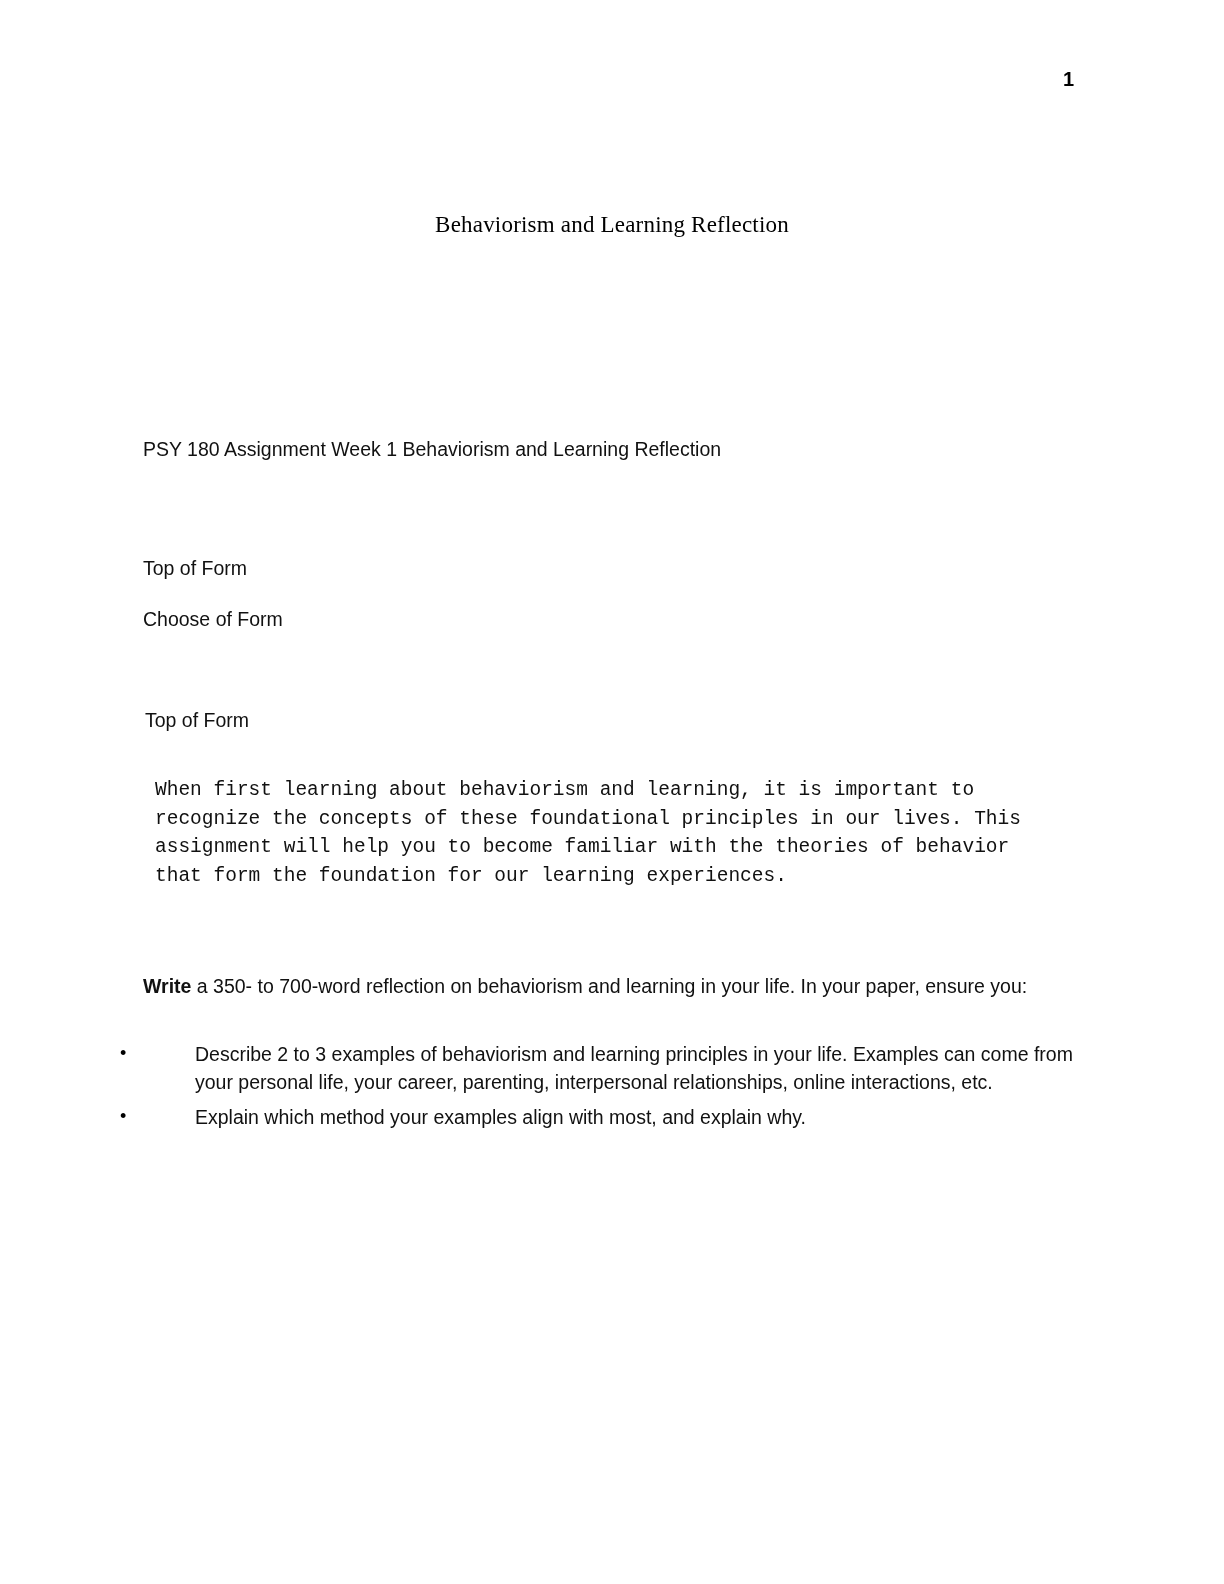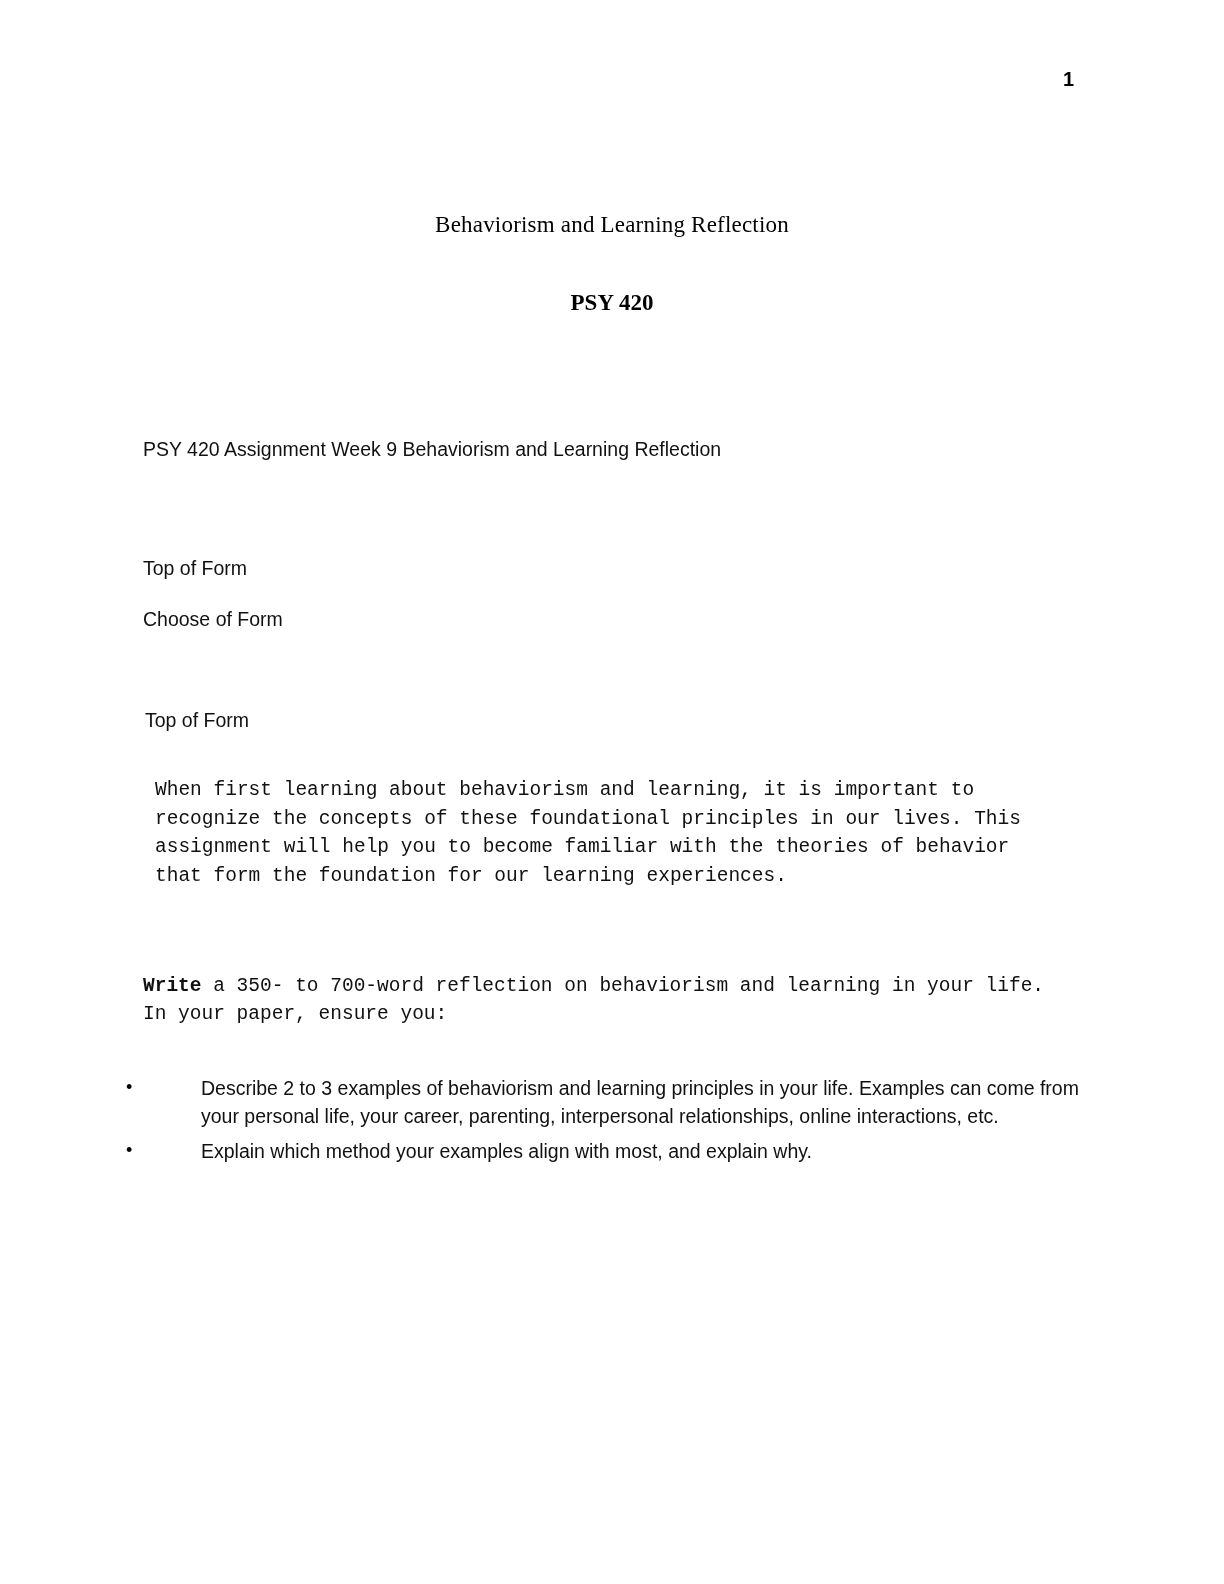--- a/index.html
+++ b/index.html
@@ -78,31 +78,31 @@
   }
   .flow-para {
     font-family: Liberation Mono, monospace;
     font-size: 19.5px;
     line-height: 28.5px;
     color: #111;
     margin: 12px;
     width: 908px;
   }
   .write-line {
-    font-family: Liberation Mono, monospace;
+    font-family: Liberation Sans, sans-serif;
     font-size: 19.5px;
     line-height: 28px;
     color: #111;
     margin: 0;
   }
   .write-line b {
     font-weight: bold;
   }
   ul.bullets {
-    margin: 18px;
+    margin: 12px;
     padding: 0;
     list-style: none;
   }
   ul.bullets li {
     position: relative;
     padding-left: 40px;
     font-family: "Liberation Sans", sans-serif;
     font-size: 19.5px;
     line-height: 28px;
     color: #111;
@@ -120,26 +120,25 @@
 </style>
 </head>
 <body>
 
 <div class="page">
 
   <div class="page-number">1</div>
 
   <div class="title-block">
     <h1 class="doc-title">Behaviorism and Learning Reflection</h1>
-    <div class="doc-subtitle">PSY 420</div>
   </div>
 
   <div class="body-area">
 
-    <p class="para">PSY 420 Assignment Week 9 Behaviorism and Learning Reflection</p>
+    <p class="para">PSY 180 Assignment Week 1 Behaviorism and Learning Reflection</p>
 
     <div class="sp-2"></div>
 
 
     <div class="sp-3"></div>
 
     <p class="para">Top of Form</p>
 
     <div class="sp-3"></div>
 

